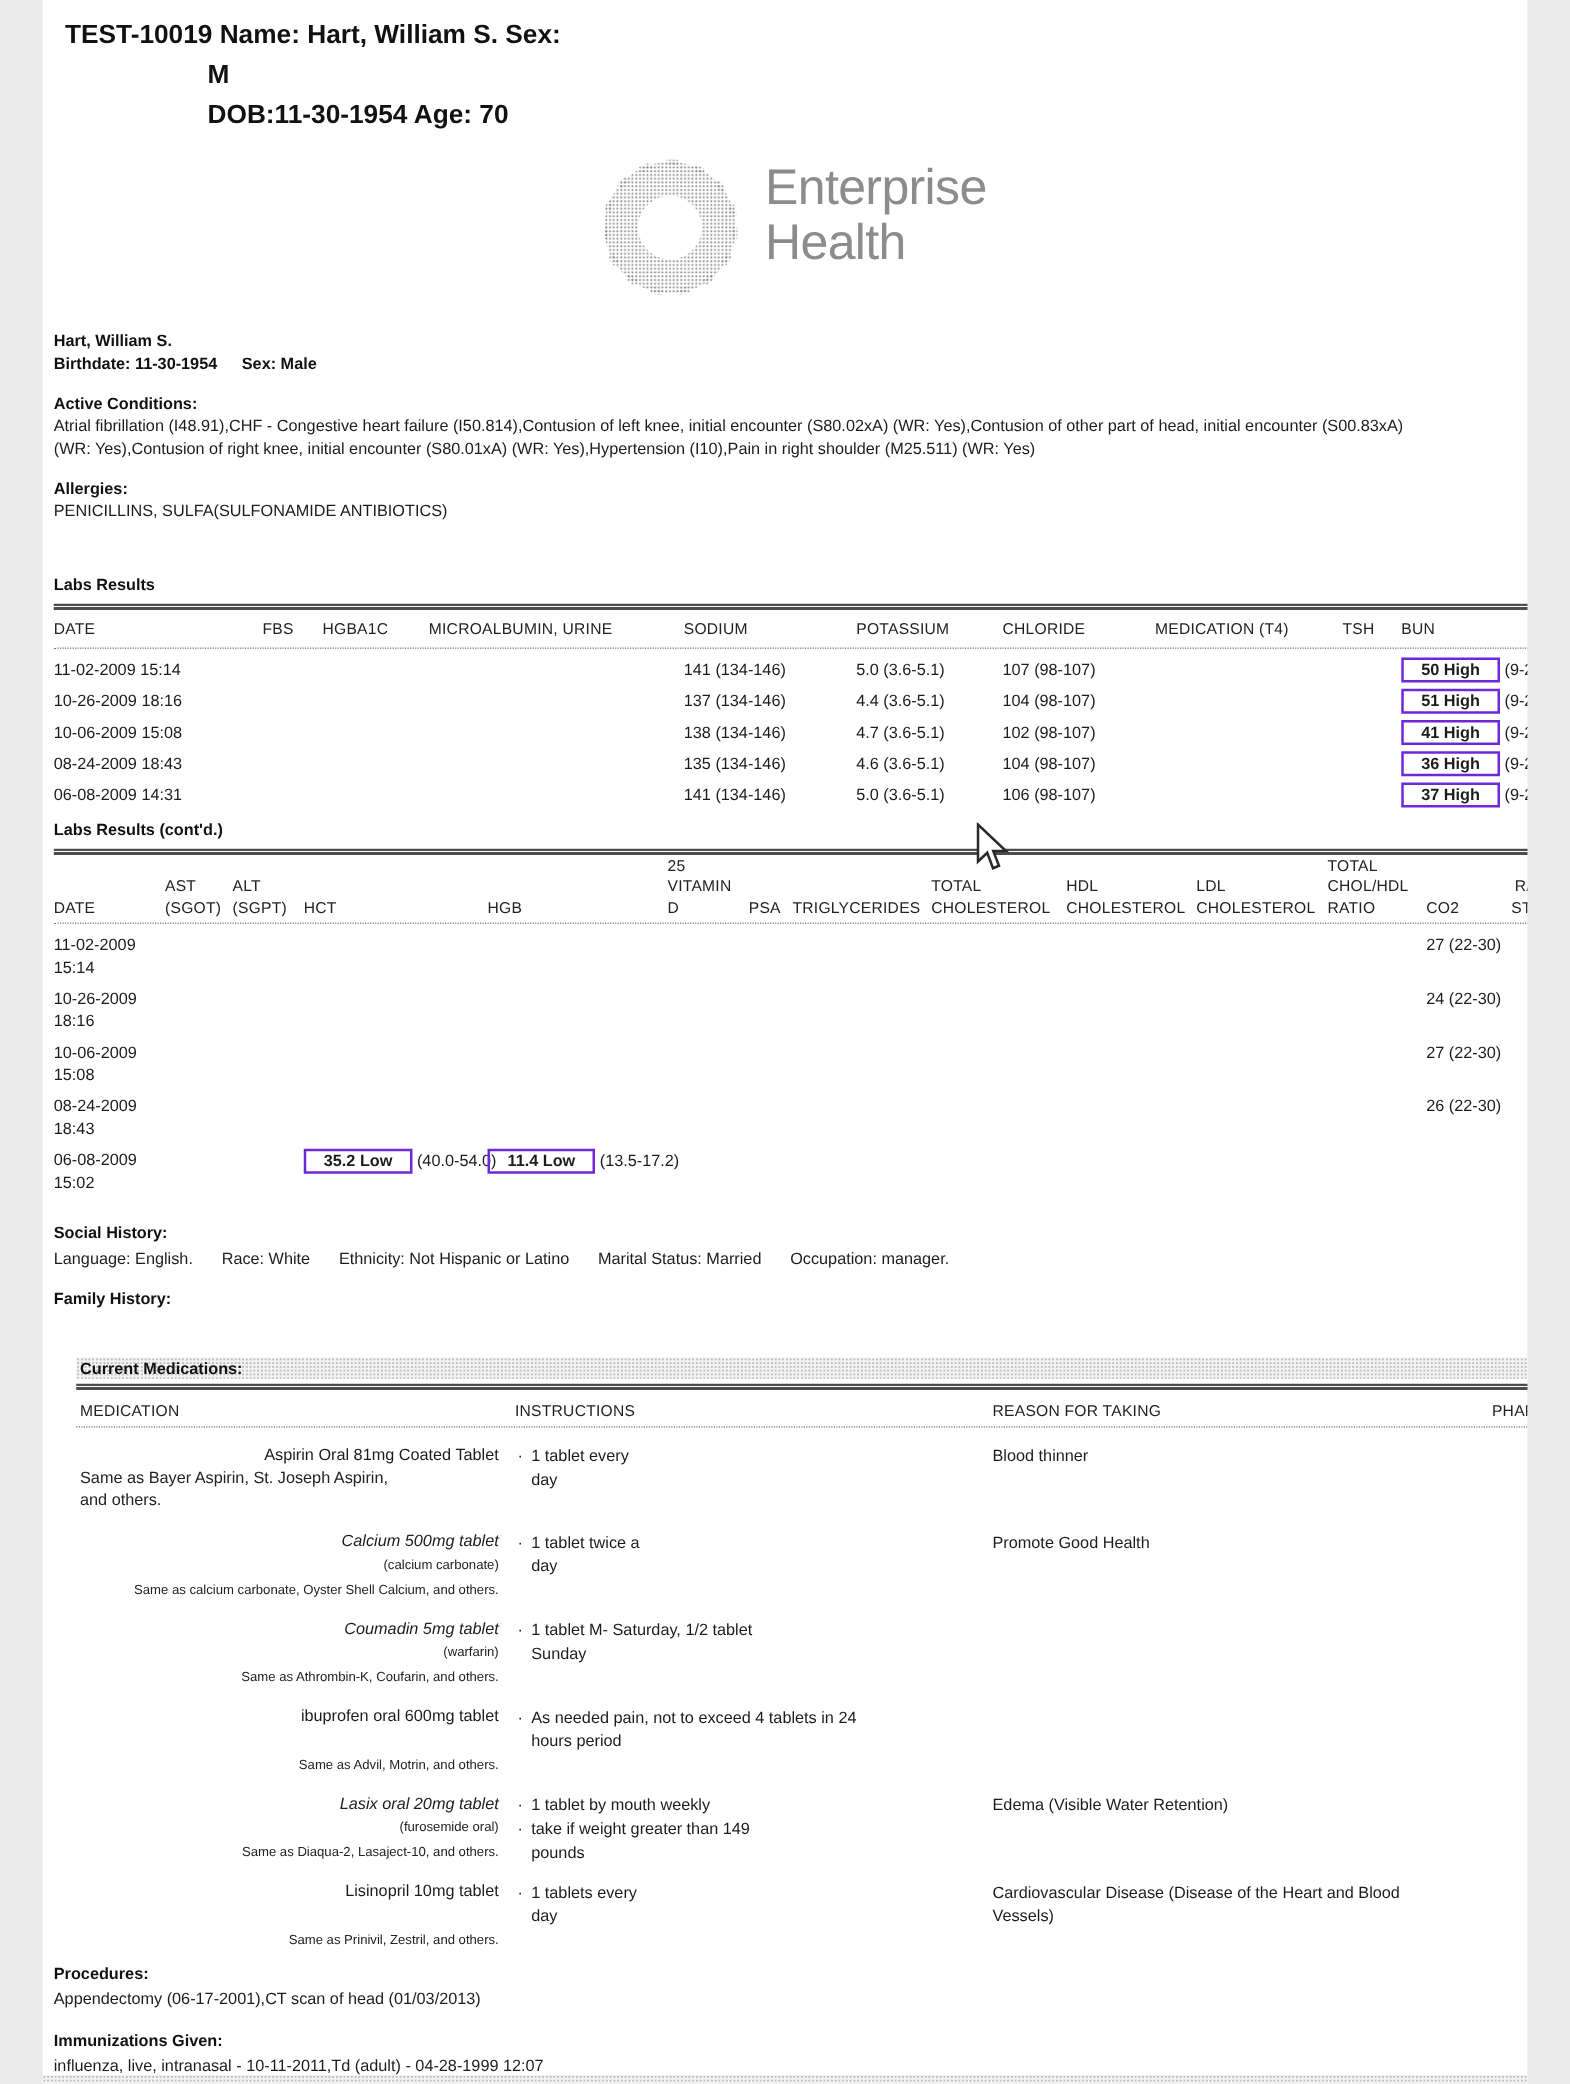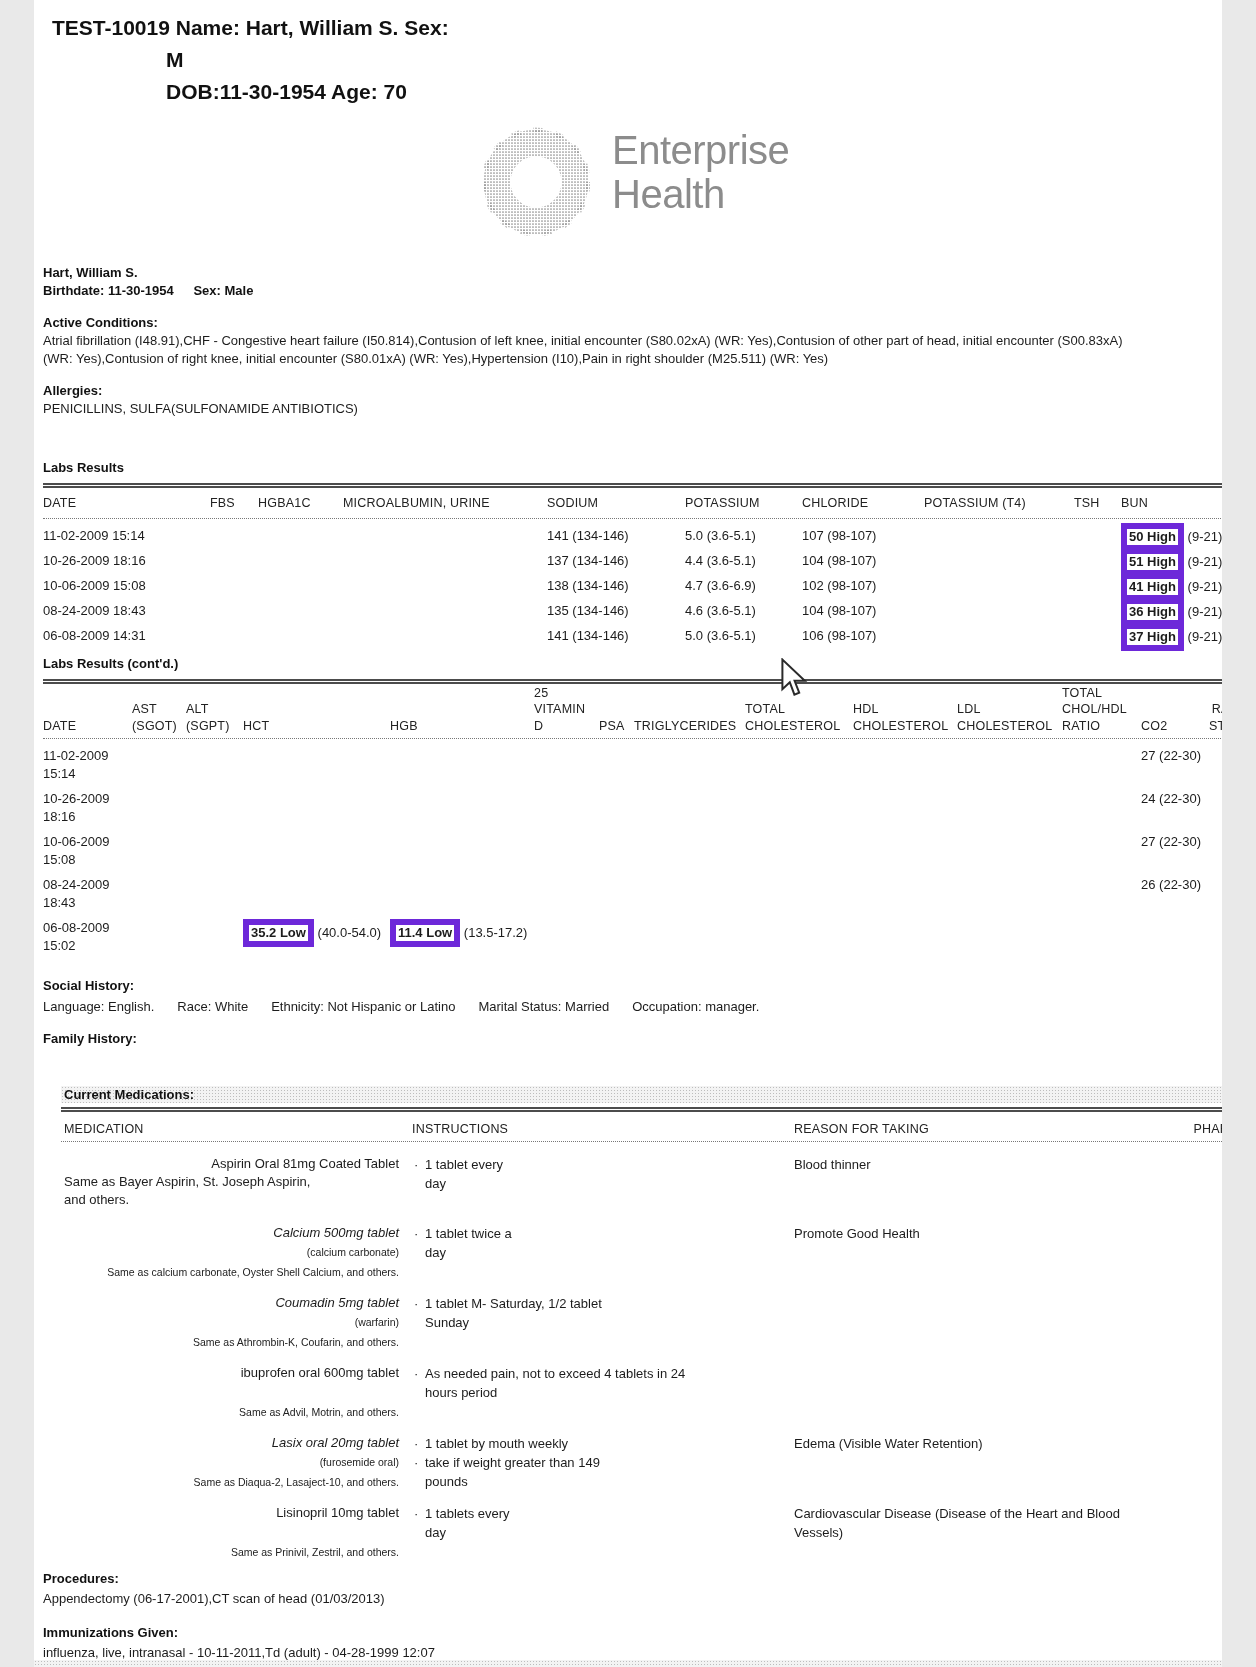--- a/index.html
+++ b/index.html
@@ -30,21 +30,21 @@
   
   .t1-grid { display:grid; grid-template-columns:167px 48px 85px 204px 138px 117px 122px 150px 47px 130px; }
   .t1-head { font-size:12.5px; color:#222; padding:7px 0 5px 0; border-bottom:1px dotted #777; letter-spacing:0.2px; }
   .t1-row { height:25px; line-height:25px; font-size:13px; white-space:nowrap; }
   
   .t2-grid { display:grid; grid-template-columns:89px 54px 57px 147px 144px 65px 35px 111px 108px 104px 105px 79px 68px 42px; }
   .t2-head { font-size:12.5px; color:#222; border-bottom:1px dotted #777; }
   .t2-head > div { display:flex; flex-direction:column; justify-content:flex-end; min-height:54px; padding-bottom:4px; white-space:pre-line; line-height:16.5px; letter-spacing:0.2px; }
   .t2-head > div:last-child { text-align:right; }
   .t2-row { min-height:43px; padding-top:4px; line-height:17.5px; font-size:13px; white-space:pre-line; }
-  .boxed { display:inline-block; border:6px solid #6d28d9; font-weight:bold; padding:0 2px; line-height:16px; white-space:nowrap; }
+  .boxed { display:inline-block; border:2px solid #6d28d9; font-weight:bold; padding:0 14px; line-height:16px; white-space:nowrap; }
   .nowrap { white-space:nowrap; }
   
   .meds { position:absolute; left:27px; top:1086px; width:1205px; font-size:13px; }
   .meds-bar { height:17px; line-height:17px; padding-left:3px; font-weight:bold; color:#111; font-size:13px; }
   .m-grid { display:grid; grid-template-columns:351px 382px 340px 132px; }
   .m-head { font-size:12.5px; color:#222; padding:6px 0 5px 0; border-bottom:1px dotted #777; letter-spacing:0.2px; margin-top:4px; }
   .m-head > div:first-child { padding-left:3px; }
   .m-head > div:last-child { text-align:right; }
   .m-row { margin-top:13px; min-height:56px; line-height:18px; }
   .med-cell { padding-left:3px; width:338px; }
@@ -110,21 +110,21 @@
     <div class="h">Labs Results</div>
     <div class="dbl-rule" style="margin-top:6px;"></div>
     <div class="t1-grid t1-head">
       <div>DATE</div>
       <div>FBS</div>
       <div>HGBA1C</div>
       <div>MICROALBUMIN, URINE</div>
       <div>SODIUM</div>
       <div>POTASSIUM</div>
       <div>CHLORIDE</div>
-      <div>POTASSIUM (T4)</div>
+      <div>MEDICATION (T4)</div>
       <div>TSH</div>
       <div>BUN</div>
     </div>
     <div style="margin-top:4px;">
       <div class="t1-grid t1-row">
         <div>11-02-2009 15:14</div>
           <div></div>
           <div></div>
           <div></div>
         <div>141 (134-146)</div>
@@ -145,21 +145,21 @@
         <div></div>
           <div></div>
         <div class="nowrap"><span class="boxed">51 High</span> <span>(9-21)</span></div>
       </div>
       <div class="t1-grid t1-row">
         <div>10-06-2009 15:08</div>
           <div></div>
           <div></div>
           <div></div>
         <div>138 (134-146)</div>
-        <div>4.7 (3.6-6.9)</div>
+        <div>4.7 (3.6-5.1)</div>
         <div>102 (98-107)</div>
         <div></div>
           <div></div>
         <div class="nowrap"><span class="boxed">41 High</span> <span>(9-21)</span></div>
       </div>
       <div class="t1-grid t1-row">
         <div>08-24-2009 18:43</div>
           <div></div>
           <div></div>
           <div></div>

